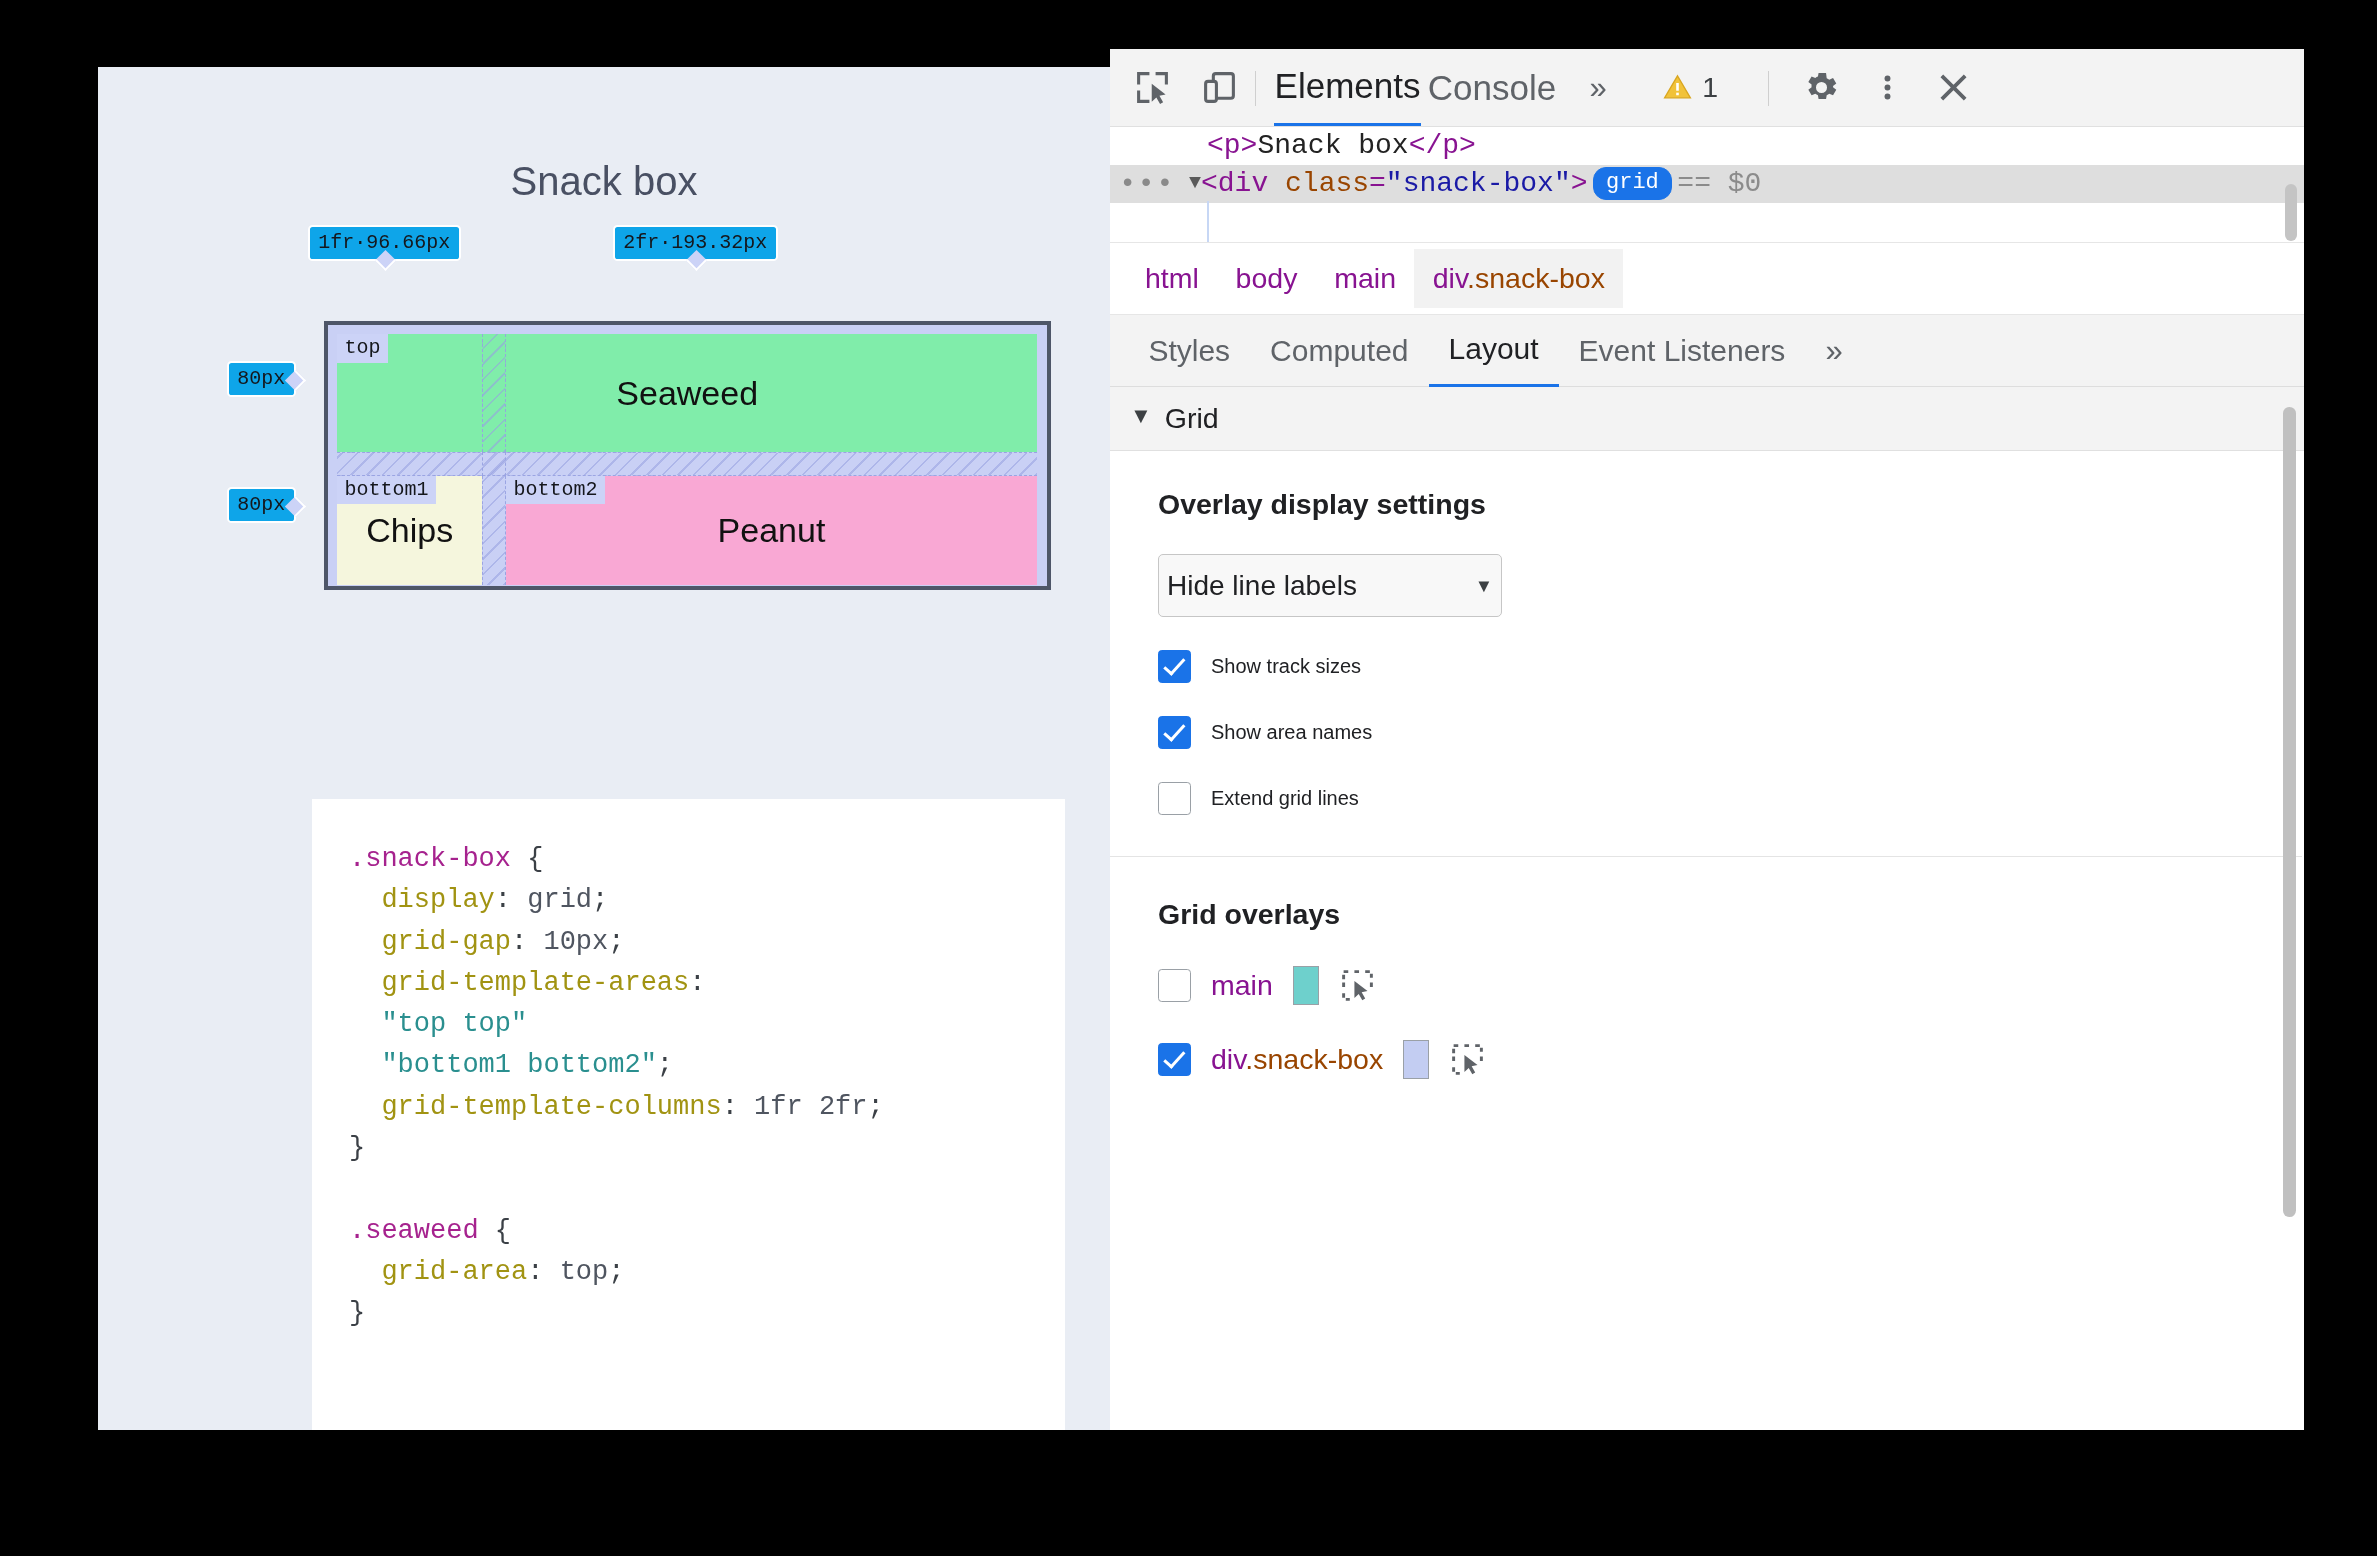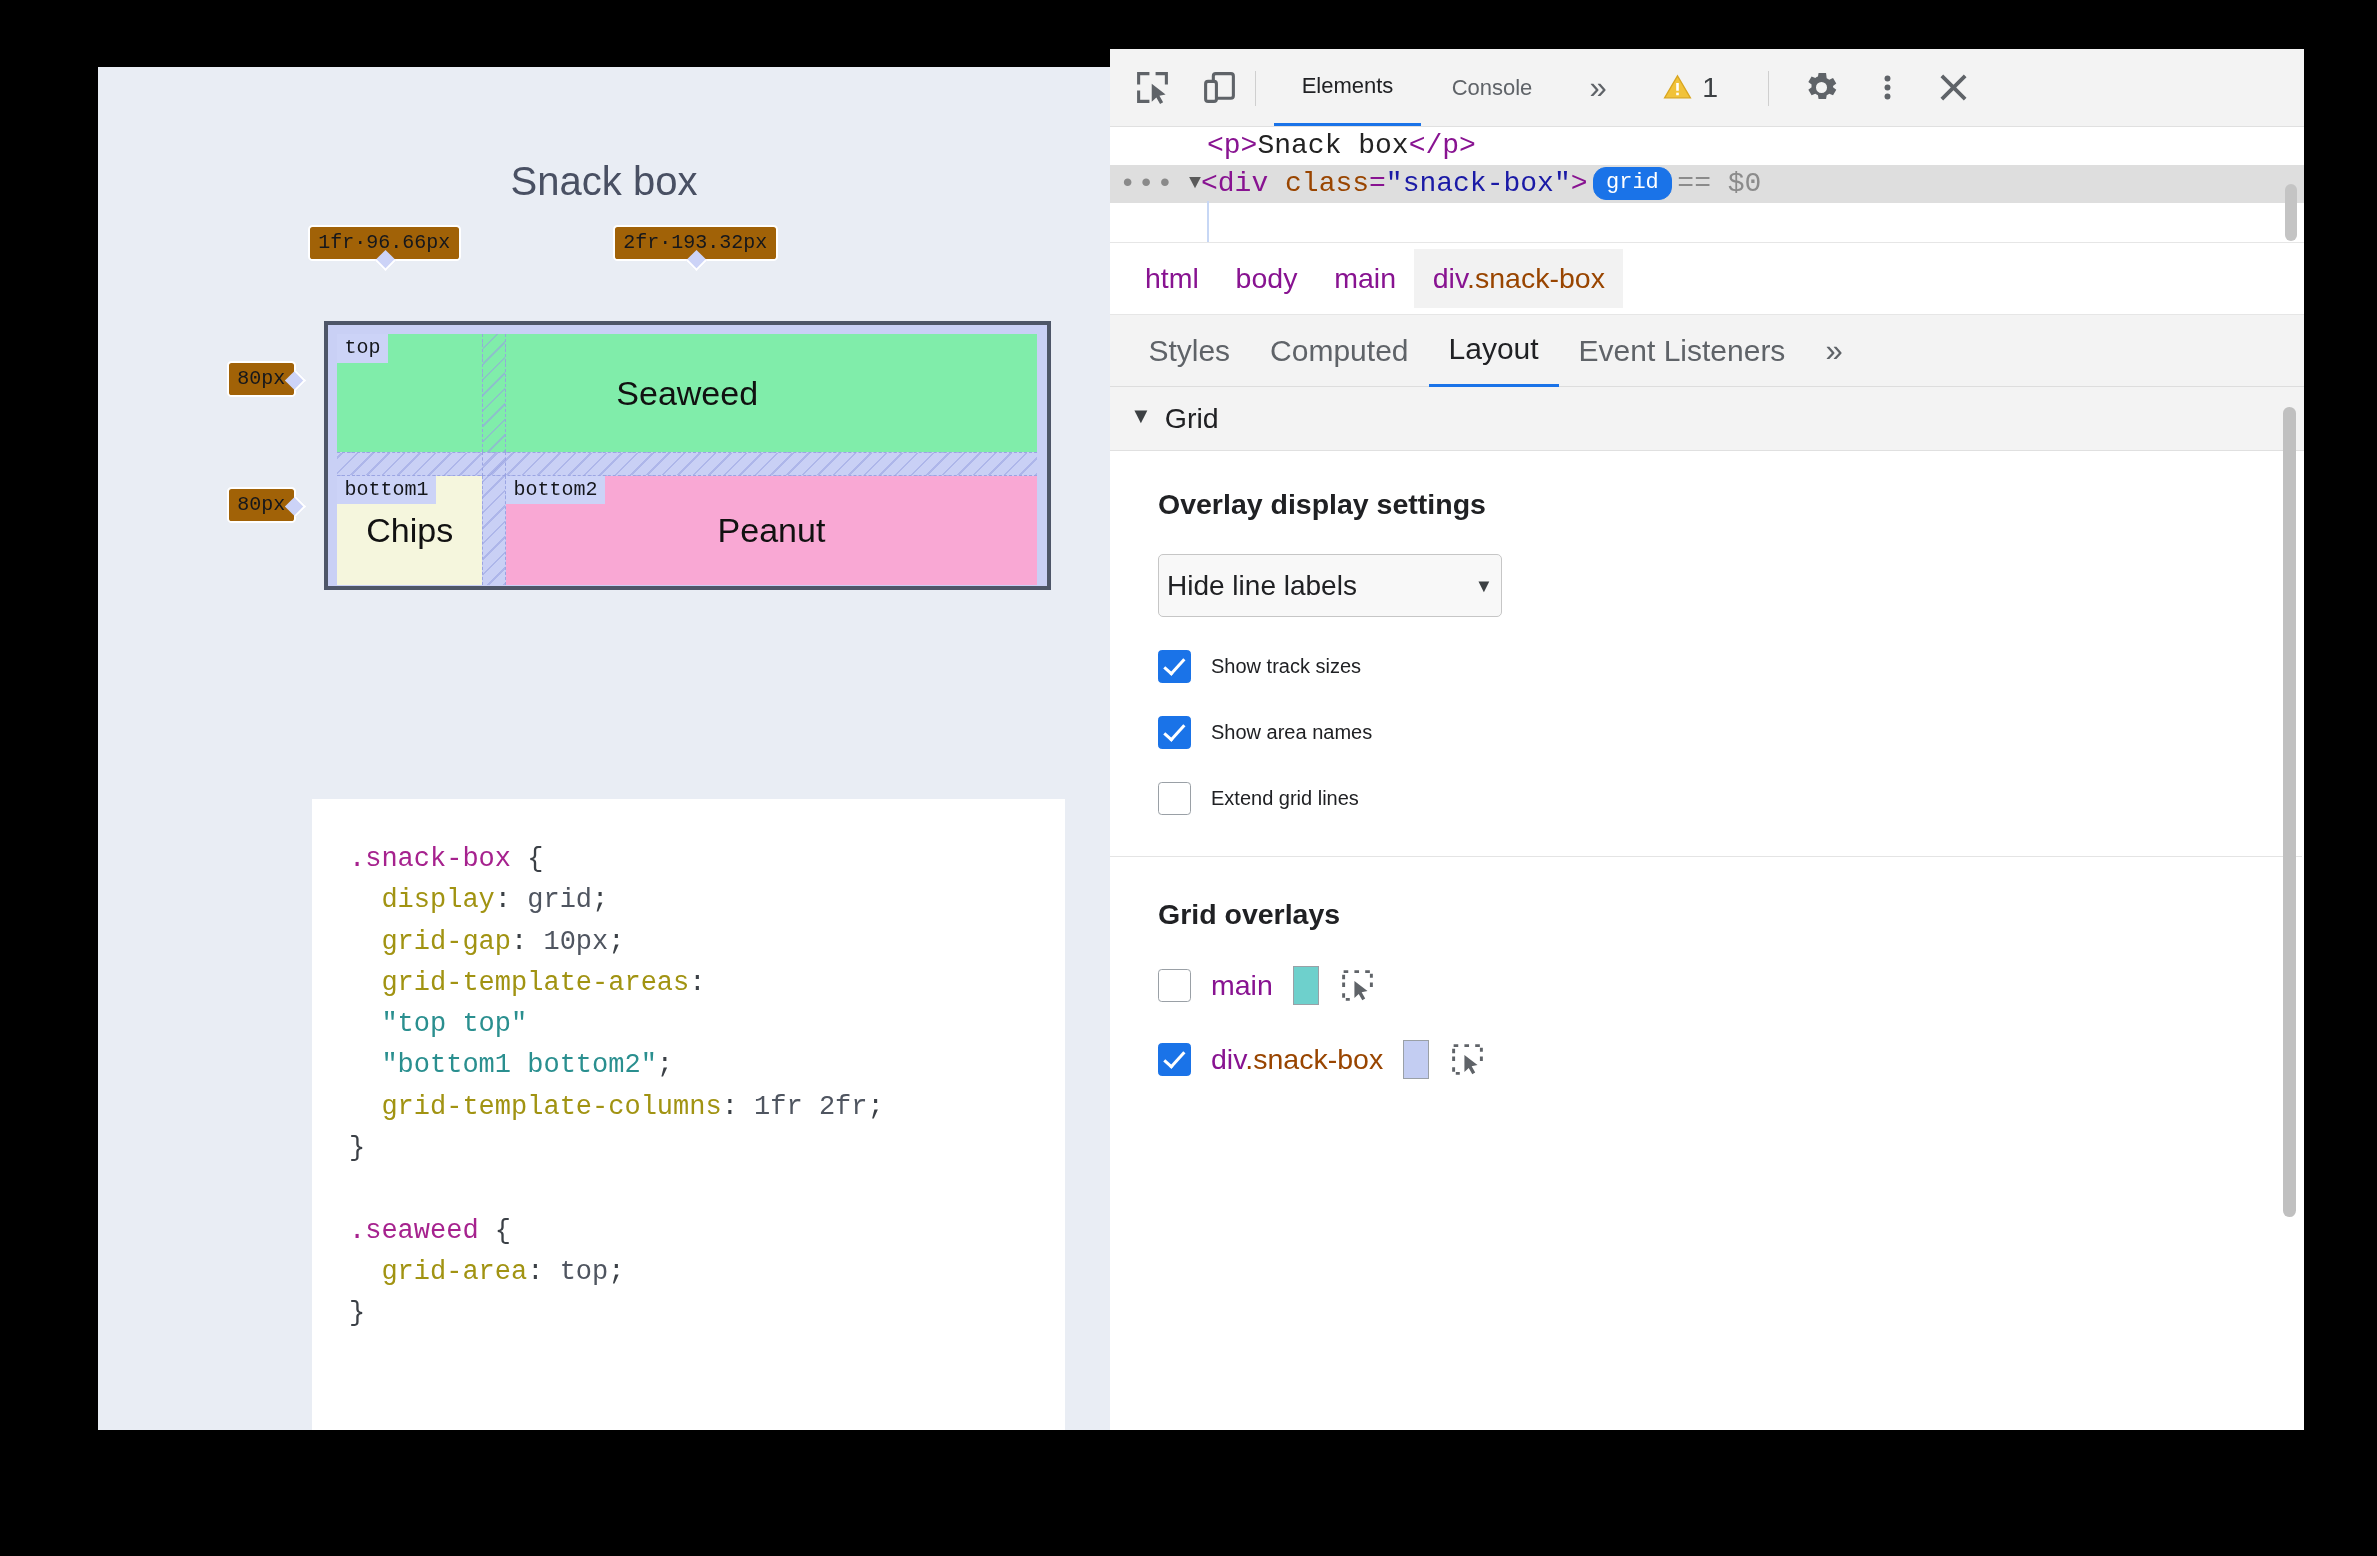--- a/index.html
+++ b/index.html
@@ -44,21 +44,21 @@
   #cell-b1{background:#f5f6dd;}
   #cell-b2{background:#f9a8d4;}
 
   .area-label{
     position:absolute;background:#ccd3f7;color:#15171c;
     font-family:"Liberation Mono",monospace;font-size:20px;
     padding:2.8px 7.4px 3.7px 7.4px;line-height:1.1;white-space:nowrap;
   }
 
   .size-label{
-    position:absolute;background:#a16207;color:#15171c;
+    position:absolute;background:#0ea5e9;color:#15171c;
     font-family:"Liberation Mono",monospace;font-size:20px;
     padding:4.6px 8.3px 5.5px 8.3px;line-height:1.1;white-space:nowrap;
     border:2.8px solid #fff;border-radius:4.6px;
   }
   .size-label .nub{
     position:absolute;width:13px;height:13px;background:#ccd3f7;
     border-right:2.8px solid #fff;border-bottom:2.8px solid #fff;
     transform:rotate(45deg);
   }
   .size-label.down .nub{left:50%;margin-left:-6.4px;bottom:-9.2px;}
@@ -93,21 +93,21 @@
     position:relative;height:77px;background:#f3f3f3;
     border-bottom:0.9px solid #e0e0e0;
   }
   .tb-icon{
     position:absolute;top:16.6px;width:44px;height:44px;cursor:default;
     display:flex;align-items:center;justify-content:center;
   }
   .tb-sep{position:absolute;top:22px;width:0.9px;height:35px;background:#cfcfcf;}
   .tb-tab{
     position:absolute;top:0;height:77px;display:flex;align-items:center;
-    justify-content:center;font-size:22px;color:#5f6368;padding:0 24px;
+    justify-content:center;font-size:35px;color:#5f6368;padding:0 24px;
     box-sizing:border-box;
   }
   .tb-tab.active{color:#202124;border-bottom:3.7px solid #1a73e8;}
   #warn-count{
     position:absolute;top:0;height:77px;display:flex;align-items:center;
     font-size:28.5px;color:#3c4043;gap:9.2px;
   }
 
   
   #dom-tree{

